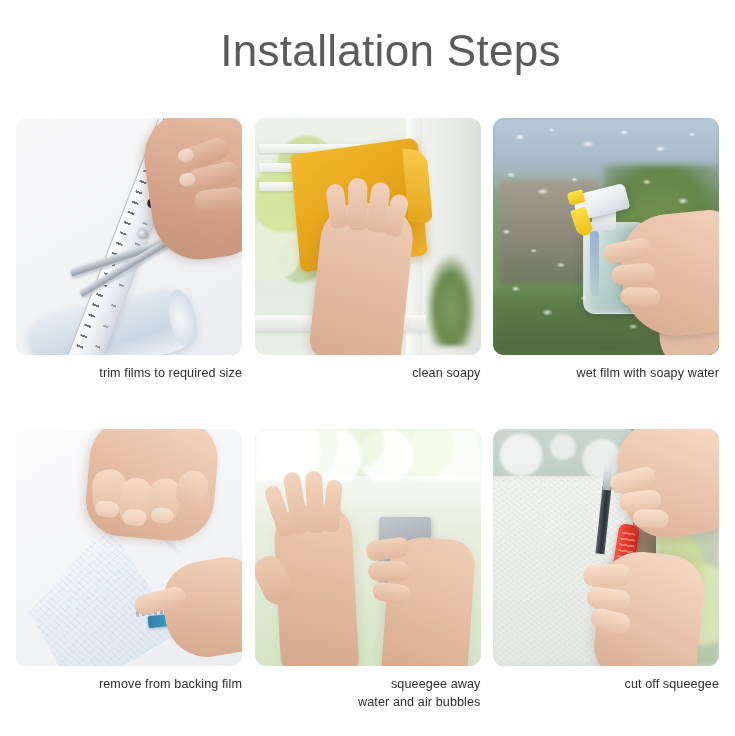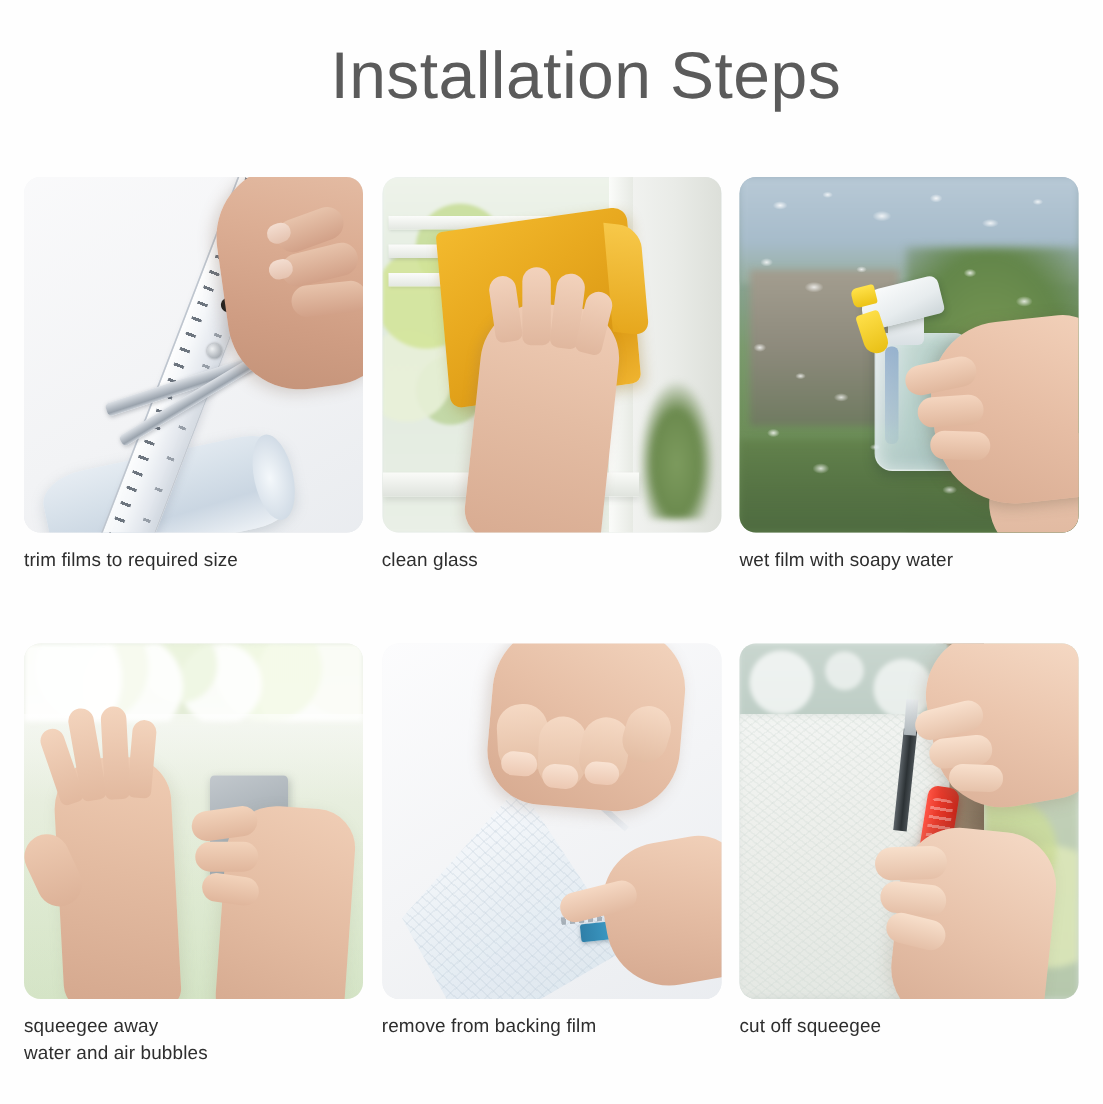--- a/index.html
+++ b/index.html
@@ -49,21 +49,21 @@
   .photo {
     position: relative;
     width: 226px;
     height: 237px;
     border-radius: 11px;
     overflow: hidden;
     background: #e9eaec;
   }
   .caption {
     margin-top: 10px;
-    text-align: left;
+    text-align: right;
     font-size: 12.6px;
     color: #2e2e2e;
     line-height: 1.42;
     letter-spacing: 0.1px;
     white-space: pre-line;
   }
 
   
   .p1 { background: linear-gradient(160deg,#f4f5f7 0%,#eceef1 45%,#e3e6ea 100%); }
   .p1 .sheet {
@@ -593,21 +593,21 @@
           <div class="frame-v"></div>
           <div class="sill"></div>
           <div class="cloth"></div>
           <div class="hand2">
             <div class="fg g1"></div>
             <div class="fg g2"></div>
             <div class="fg g3"></div>
             <div class="fg g4"></div>
           </div>
         </div>
-        <div class="caption">clean glass</div>
+        <div class="caption">clean soapy</div>
       </div>
 
       <div class="cell">
         <div class="photo p3">
           <div class="sky"></div>
           <div class="bldg"></div>
           <div class="bush"></div>
           <div class="grass"></div>
           <div class="drops"></div>
           <div class="bottle"></div>
@@ -623,42 +623,20 @@
           </div>
         </div>
         <div class="caption">wet film with soapy water</div>
       </div>
 
     </div>
 
     <div class="row row-2">
 
       <div class="cell">
-        <div class="photo p5">
-          <div class="foliage"></div>
-          <div class="frost"></div>
-          <div class="handL">
-            <div class="lf lf1"></div>
-            <div class="lf lf2"></div>
-            <div class="lf lf3"></div>
-            <div class="lf lf4"></div>
-            <div class="lthumb"></div>
-          </div>
-          <div class="card"></div>
-          <div class="handR">
-            <div class="rf rf1"></div>
-            <div class="rf rf2"></div>
-            <div class="rf rf3"></div>
-          </div>
-        </div>
-        <div class="caption">squeegee away
-water and air bubbles</div>
-      </div>
-
-      <div class="cell">
         <div class="photo p4">
           <div class="backing"></div>
           <div class="peel"></div>
           <div class="peel-tex"></div>
           <div class="peel-edge"></div>
           <div class="tab-label"></div>
           <div class="tab"></div>
           <div class="hand4">
             <div class="k k1"></div>
             <div class="k k2"></div>
@@ -669,20 +647,42 @@
             <div class="kn kn3"></div>
           </div>
           <div class="hand4b">
             <div class="ff"></div>
           </div>
         </div>
         <div class="caption">remove from backing film</div>
       </div>
 
       <div class="cell">
+        <div class="photo p5">
+          <div class="foliage"></div>
+          <div class="frost"></div>
+          <div class="handL">
+            <div class="lf lf1"></div>
+            <div class="lf lf2"></div>
+            <div class="lf lf3"></div>
+            <div class="lf lf4"></div>
+            <div class="lthumb"></div>
+          </div>
+          <div class="card"></div>
+          <div class="handR">
+            <div class="rf rf1"></div>
+            <div class="rf rf2"></div>
+            <div class="rf rf3"></div>
+          </div>
+        </div>
+        <div class="caption">squeegee away
+water and air bubbles</div>
+      </div>
+
+      <div class="cell">
         <div class="photo p6">
           <div class="outside6"></div>
           <div class="frame6"></div>
           <div class="frame6b"></div>
           <div class="glasstop"></div>
           <div class="filmarea"></div>
           <div class="blade6"></div>
           <div class="knife"></div>
           <div class="hand6a">
             <div class="a6 a6a"></div>

